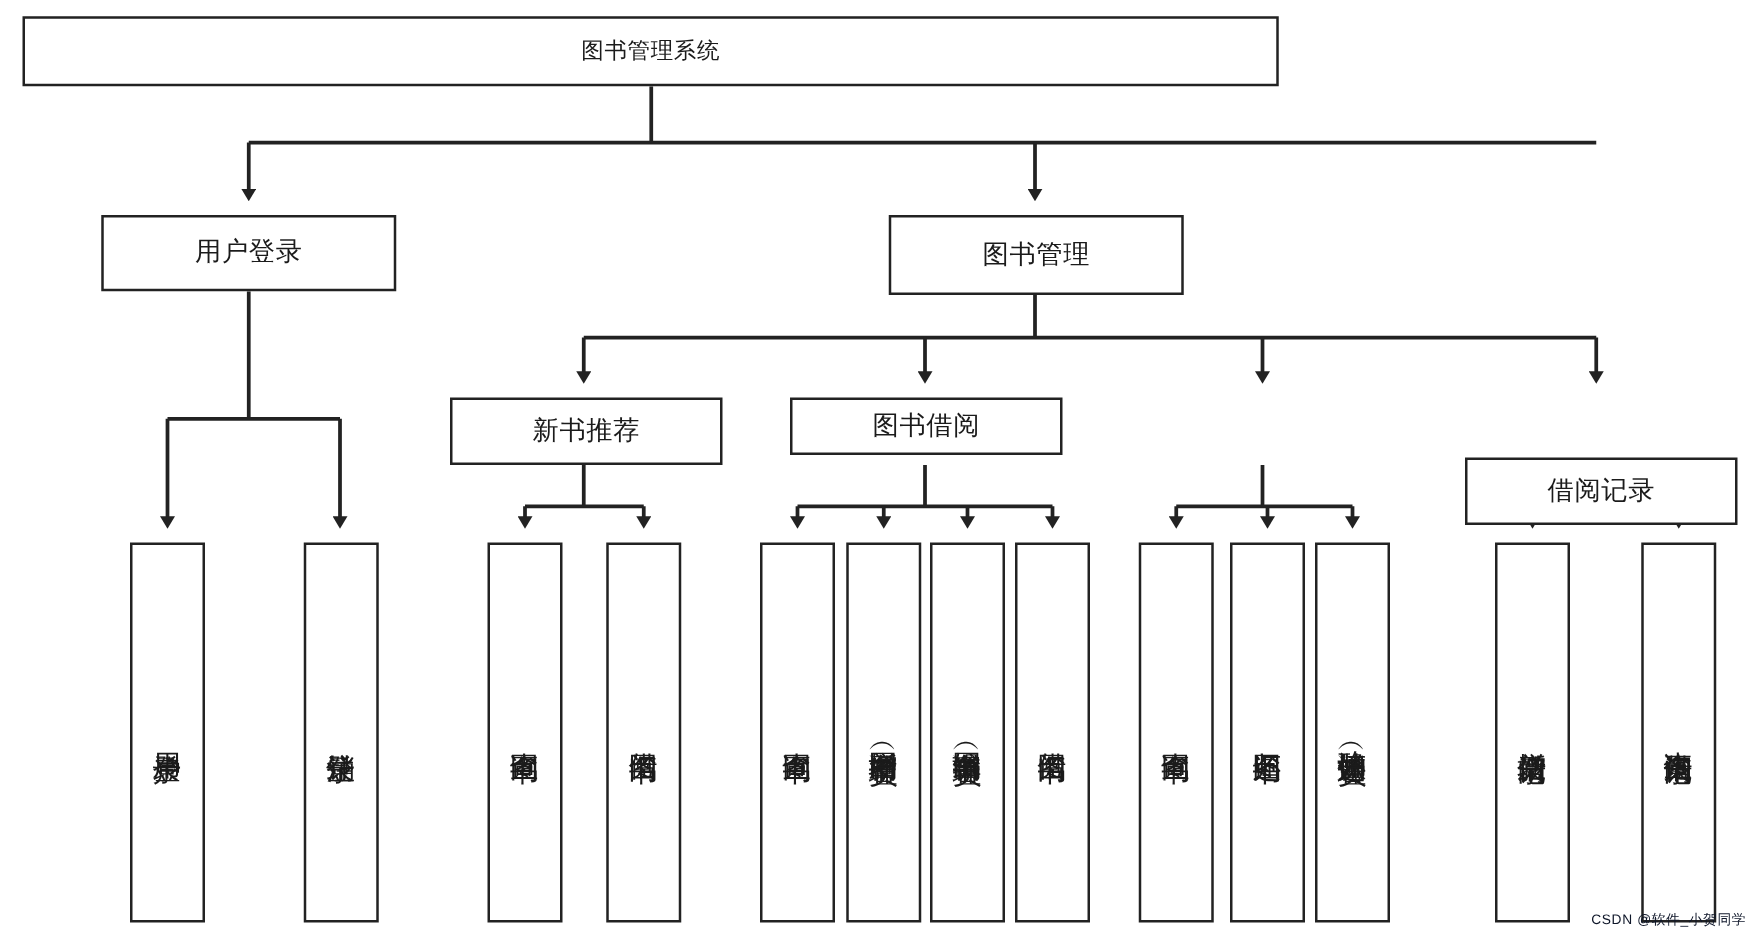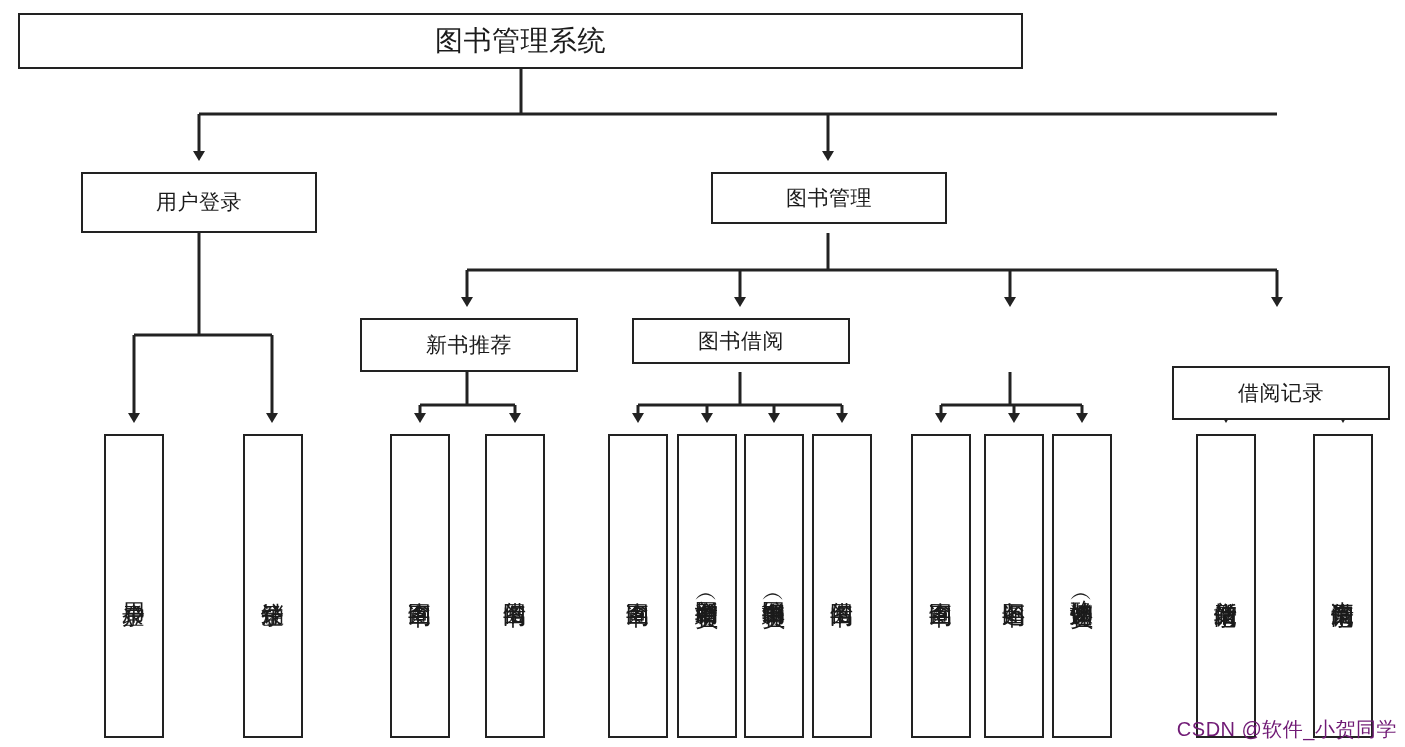--- a/index.html
+++ b/index.html
@@ -38,40 +38,40 @@
     display: block;
     text-align: center;
     line-height: 1.18;
   }
   .node.horiz .lbl {
     font-size: 21px;
     letter-spacing: 0.5px;
     white-space: nowrap;
   }
   .node.root .lbl {
-    font-size: 28px;
+    font-size: 18px;
   }
   .node.vert {
     align-items: center;
     justify-content: center;
   }
   .node.vert .lbl {
     writing-mode: vertical-rl;
     text-orientation: upright;
     font-size: 23px;
     line-height: 1.22;
     letter-spacing: 1px;
     max-height: 100%;
   }
   .watermark {
     position: absolute;
     right: 8px;
     bottom: 4px;
-    font-size: 20px;
-    color: #701a75;
+    font-size: 11px;
+    color: #0f172a;
     white-space: nowrap;
     letter-spacing: 0.5px;
   }
 </style>
 </head>
 <body>
 
 <div id="canvas">
 
   <svg id="wires" viewBox="0 0 1405 747" xmlns="http://www.w3.org/2000/svg">
@@ -124,21 +124,21 @@
     </g>
   </svg>
 
   <div class="node root horiz" style="left: 18px; top: 13px; width: 1005px; height: 56px;">
     <span class="lbl">图书管理系统</span>
   </div>
 
   <div class="node horiz" style="left: 81px; top: 172px; width: 236px; height: 61px;">
     <span class="lbl">用户登录</span>
   </div>
-  <div class="node horiz" style="left: 711px; top: 172px; width: 236px; height: 52px;">
+  <div class="node horiz" style="left: 711px; top: 172px; width: 236px; height: 64px;">
     <span class="lbl">图书管理</span>
   </div>
 
   <div class="node horiz" style="left: 360px; top: 318px; width: 218px; height: 54px;">
     <span class="lbl">新书推荐</span>
   </div>
   <div class="node horiz" style="left: 632px; top: 318px; width: 218px; height: 46px;">
     <span class="lbl">图书借阅</span>
   </div>
   <div class="node horiz" style="left: 1172px; top: 318px; width: 218px; height: 54px; margin-top: 48px;">

